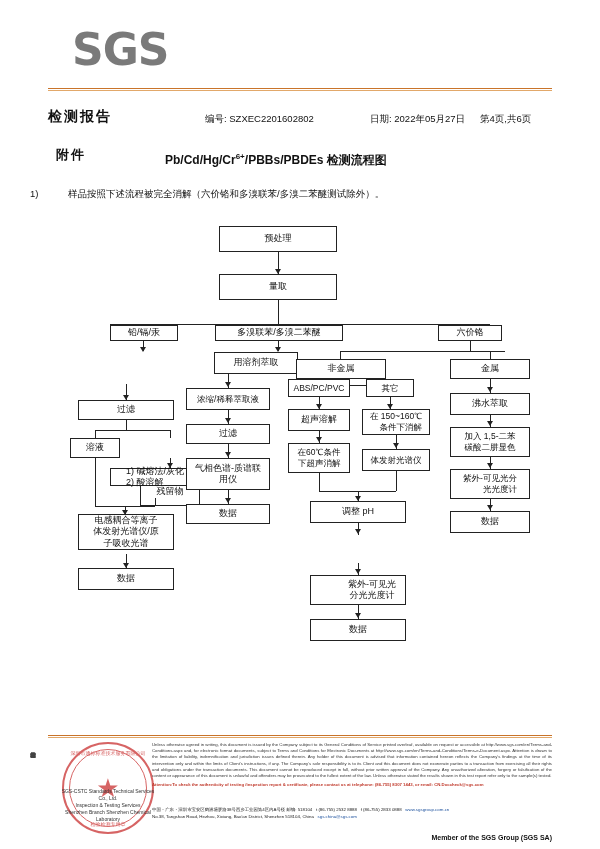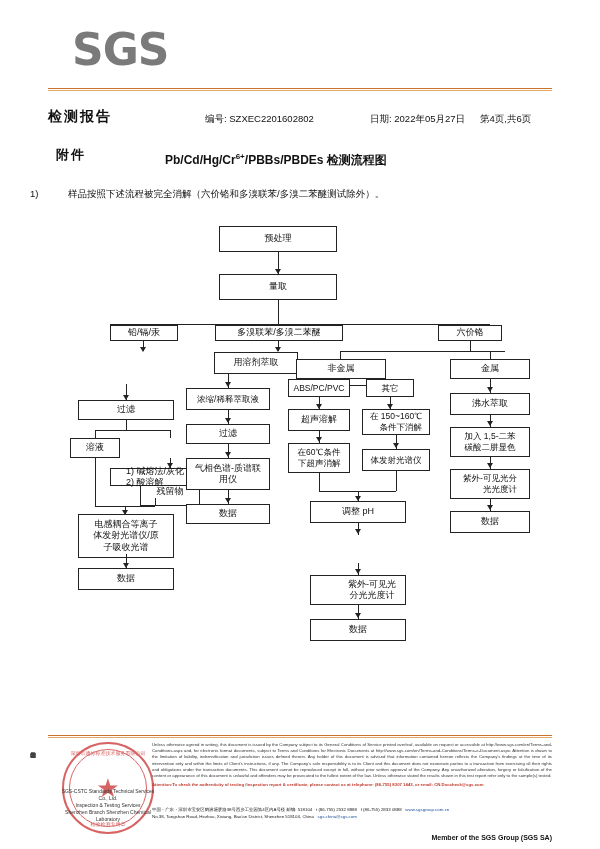--- a/index.html
+++ b/index.html
@@ -344,21 +344,21 @@
       <span style="white-space:pre-line; text-align:left;">1) 碱熔法/灰化
 2) 酸溶解</span>
     </div>
 
     <div class="vbar" style="left:95px; top:458px; height:48px;"></div>
     <div class="vbar" style="left:155px; top:498px; height:8px;"></div>
     <div class="bar" style="left:95px; top:506px; width:60px;"></div>
     <div class="vbar" style="left:125px; top:506px; height:8px;"></div>
     <div class="arrow-down" style="left:122px; top:510px;"></div>
 
-    <div class="node" style="left:78px; top:514px; width:96px; height:44px;">
+    <div class="node" style="left:78px; top:514px; width:96px; height:36px;">
       <span style="white-space:pre-line;">电感耦合等离子
 体发射光谱仪/原
 子吸收光谱</span>
     </div>
     <div class="vbar" style="left:126px; top:554px; height:14px;"></div>
     <div class="arrow-down" style="left:123px; top:563px;"></div>
 
     <div class="node" style="left:78px; top:568px; width:96px; height:22px;">数据</div>
 
     <div class="node" style="left:186px; top:352px; width:84px; height:22px;margin-left:28px;">用溶剂萃取</div>

